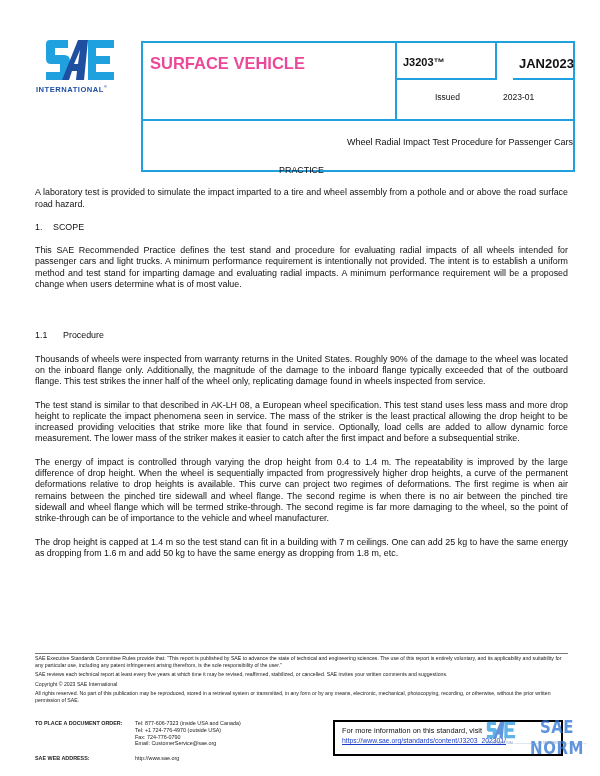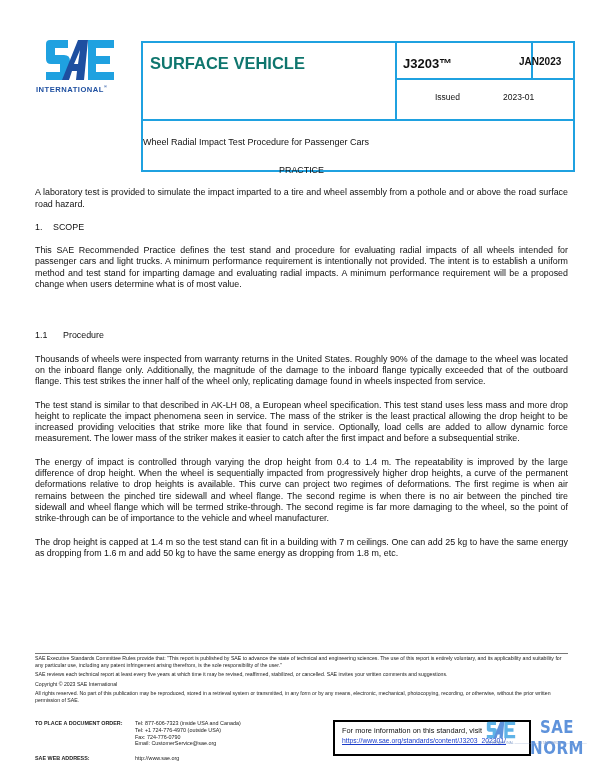--- a/index.html
+++ b/index.html
@@ -8,45 +8,45 @@
     
     .logo { position: absolute; left: 36px; top: 40px; width: 90px; height: 58px; }
     .logo-mark { position: absolute; left: 8px; top: 0; width: 72px; height: 40px; }
     .logo-text { position: absolute; left: 0; top: 44px; font-size: 7.6px; font-weight: bold; color: #1e4fa0; letter-spacing: 0.5px; white-space: nowrap; }
     .logo-text sup { font-size: 4px; }
 
     
     .hdr { position: absolute; left: 141px; top: 41px; width: 434px; height: 131px; border: 2px solid #1fa1e0; box-sizing: border-box; }
     .hdr .cell { position: absolute; box-sizing: border-box; }
     .c-type { left: 0; top: 0; width: 254px; height: 78px; border-right: 2px solid #1fa1e0; border-bottom: 2px solid #1fa1e0; padding: 10px 0 0 7px; }
-    .c-type .line { font-size: 16.5px; font-weight: bold; line-height: 20px; white-space: nowrap; color: #0f766e; }
-    .c-num { left: 254px; top: 0; width: 136px; height: 37px; border-right: 2px solid #1fa1e0; border-bottom: 2px solid #1fa1e0; padding: 13px 0 0 6px; font-size: 13px; font-weight: bold; }
-    .c-date { left: 370px; top: 0; width: 60px; height: 37px; border-bottom: 2px solid #1fa1e0; padding: 13px 0 0 6px; font-size: 10px; font-weight: bold; }
+    .c-type .line { font-size: 16.5px; font-weight: bold; line-height: 20px; white-space: nowrap; color: #ec4899; }
+    .c-num { left: 254px; top: 0; width: 100px; height: 37px; border-right: 2px solid #1fa1e0; border-bottom: 2px solid #1fa1e0; padding: 13px 0 0 6px; font-size: 11px; font-weight: bold; }
+    .c-date { left: 370px; top: 0; width: 60px; height: 37px; border-bottom: 2px solid #1fa1e0; padding: 13px 0 0 6px; font-size: 13px; font-weight: bold; }
     .c-issued { left: 254px; top: 37px; width: 176px; height: 41px; border-bottom: 2px solid #1fa1e0; padding: 12px 0 0 6px; font-size: 8.5px; }
     .c-issued .lbl { display: inline-block; width: 68px; margin-left: 32px; }
-    .c-title { left: 0; top: 78px; width: 430px; height: 65px; text-align: left; padding-top: 16px; font-size: 9px; }
+    .c-title { left: 0; top: 78px; width: 430px; height: 65px; text-align: right; padding-top: 16px; font-size: 9px; }
 
     
     .body { position: absolute; left: 35px; top: 165px; width: 533px; font-size: 8.9px; line-height: 11.3px; text-align: justify; }
     .rationale { text-align: center; margin: 0 0 11px 0; }
     .para { margin: 0 0 12px 0; }
     .heading { margin: 0 0 12px 0; white-space: pre; }
     .heading .num { display: inline-block; width: 18px; }
     .heading .num2 { display: inline-block; width: 28px; margin-top: 28px; }
 
     
     .footer { position: absolute; left: 35px; top: 652px; width: 533px; font-size: 5.2px; line-height: 6.6px; color: #222; }
     .footer-rule { position: absolute; left: 35px; top: 653px; width: 533px; height: 1px; background: #777; }
     .fp { margin: 0 0 3px 0; }
     .order { position: absolute; left: 35px; top: 720px; font-size: 5.4px; line-height: 6.8px; color: #222; }
     .order .lbl { display: inline-block; width: 100px; font-weight: bold; vertical-align: top; }
     .order .vals { display: inline-block; vertical-align: top; }
     .web { position: absolute; left: 35px; top: 755px; font-size: 5.4px; color: #222; }
     .web .lbl { display: inline-block; width: 100px; font-weight: bold; }
-    .info-box { position: absolute; left: 333px; top: 720px; width: 198px; height: 36px; border: 2px solid #000; box-sizing: border-box; padding: 4px 0 0 7px; font-size: 7.4px; line-height: 10px; }
+    .info-box { position: absolute; left: 333px; top: 720px; width: 230px; height: 36px; border: 2px solid #000; box-sizing: border-box; padding: 4px 0 0 7px; font-size: 7.4px; line-height: 10px; }
     .info-box .lnk { color: #1a3cc9; text-decoration: underline; font-size: 6.8px; white-space: nowrap; }
 
     .watermark { position: absolute; left: 486px; top: 720px; width: 112px; height: 30px; opacity: 0.75; text-align: center; }
     .wm-text { position: absolute; left: 30px; top: 0; font-size: 15px; font-weight: bold; color: #2a6fd0; letter-spacing: 0.5px; font-family: "DejaVu Sans", sans-serif; transform: scaleY(1.15); }
     .wm-sub { position: absolute; left: 0; top: 21px; font-size: 3.5px; color: #6a8ac0; white-space: nowrap; }
   </style>
 </head>
 <body>
 
 <div class="logo">

